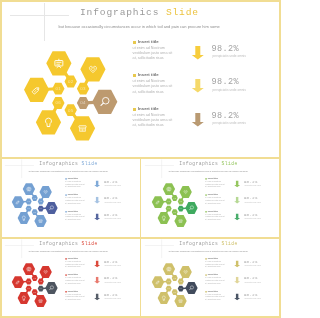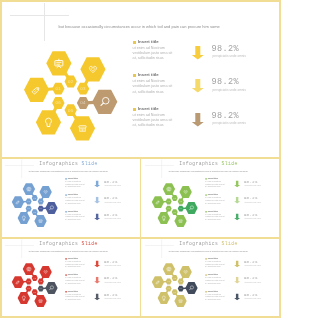--- a/index.html
+++ b/index.html
@@ -36,20 +36,21 @@
 </style>
 </head>
 <body>
 
 <div class="page">
 <div class="panel" style="left:0px;top:0px;width:281px;height:159px">
       <div class="slidewrap" style="transform:scale(1);--main:#f5c82e;--accent:#bd9a6f;--title2:#ecc33f;--a1:#f7cd3d;--a2:#f5d96a;--a3:#b99a72;--bullet:#e8c94e;">
         <div class="slide">
           <div class="hline" style="left:9.5px;top:15.2px;width:59px;height:0.8px"></div>
           <div class="vline" style="left:44.2px;top:2.7px;width:0.8px;height:38.2px"></div>
+          <div class="title" style="left:80px;top:7px"><span class="t1">Infographics</span> <span class="t2">Slide</span></div>
           <div class="subtitle" style="left:58.5px;top:24px">but because occasionally circumstances occur in which toil and pain can procure him some</div>
           <svg class="art" width="281" height="158" viewBox="0 0 281 158">
             <path class="c-main" d="M56.24 87.21L38.54 88.14L38.70 91.23L56.40 90.30Z"></path>
             <path class="c-main" d="M70.91 78.98L61.26 64.12L58.66 65.81L68.31 80.67Z"></path>
             <path class="c-main" d="M85.37 87.57L93.41 71.78L90.65 70.37L82.61 86.16Z"></path>
             <path class="c-accent" d="M85.16 104.39L102.86 103.46L102.70 100.37L85.00 101.30Z"></path>
             <path class="c-main" d="M70.49 112.62L80.14 127.48L82.74 125.79L73.09 110.93Z"></path>
             <path class="c-main" d="M56.03 104.03L47.99 119.82L50.75 121.23L58.79 105.44Z"></path>
             <path class="c-main" d="M24.03 89.79L30.33 77.69L42.93 77.69L49.23 89.79L42.93 101.89L30.33 101.89Z"></path>
             <path class="c-main" d="M46.27 63.29L52.57 51.19L65.17 51.19L71.47 63.29L65.17 75.39L52.57 75.39Z"></path>

